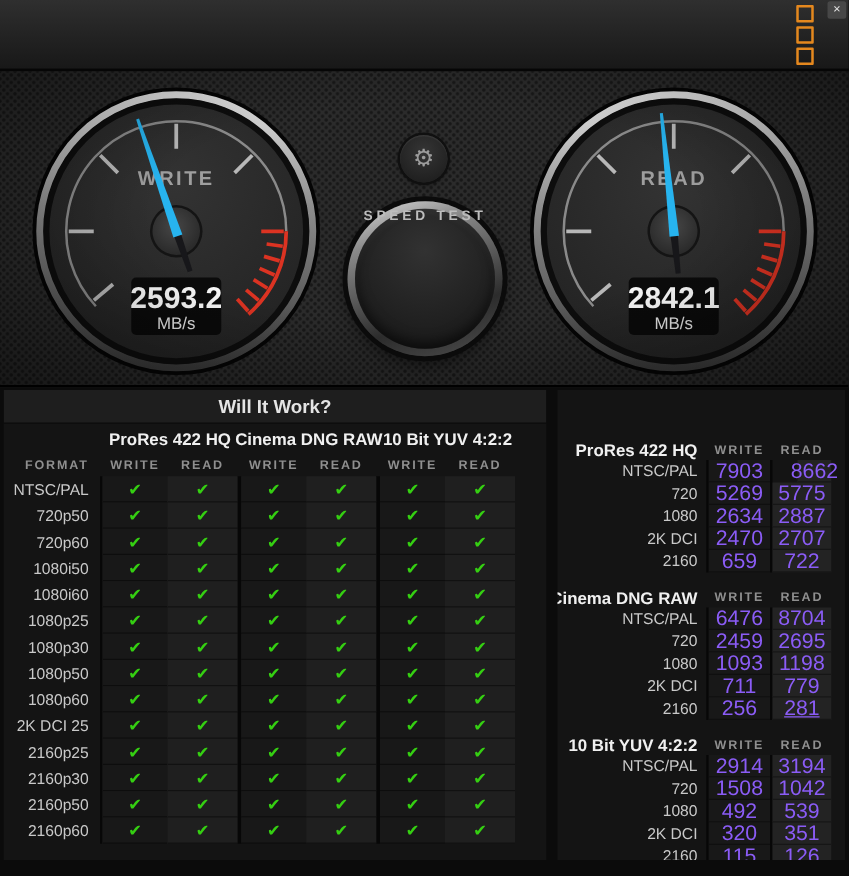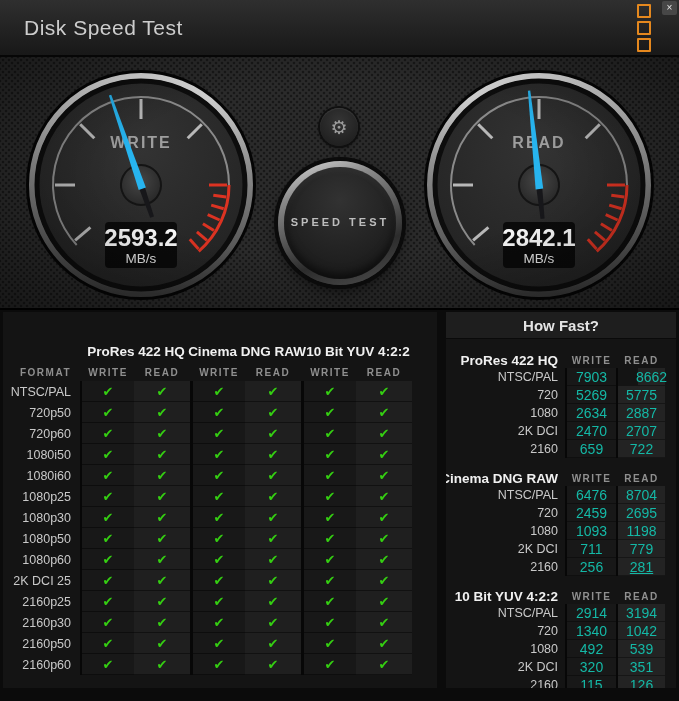--- a/index.html
+++ b/index.html
@@ -62,21 +62,21 @@
   .start-btn{
     position:absolute;left:278px;top:104px;width:124px;height:124px;border-radius:50%;
     background:linear-gradient(160deg,#dfdfdf 0%,#8a8a8a 25%,#2c2c2c 70%,#4e4e4e 100%);
     box-shadow:0 0 0 4px #0b0b0b, 0 6px 14px rgba(0,0,0,.55);
     display:flex;align-items:center;justify-content:center;cursor:pointer;z-index:2;
   }
   .start-btn-face{
     width:112px;height:112px;border-radius:50%;
     background:radial-gradient(circle at 50% 30%,#323232,#1b1b1b 78%);
     box-shadow:inset 0 3px 6px rgba(255,255,255,.06), inset 0 -5px 9px rgba(0,0,0,.55);
-    display:flex;flex-direction:column;align-items:center;justify-content:center;gap:12px;
+    display:flex;flex-direction:column;align-items:center;gap:12px;
   }
   .start-line1{font-size:11px;font-weight:bold;letter-spacing:3px;color:#bdbdbd;margin-bottom:3px;}
   .start-line2{font-size:27px;font-weight:bold;letter-spacing:2px;color:#e3e3e3;}
   
   .panel{position:absolute;top:312px;height:376px;background:#141414;overflow:hidden;}
   .panel-left{left:3px;width:434px;}
   .panel-right{left:446px;width:230px;}
   .panel-title{
     height:27px;line-height:27px;background:#1e1e1e;border-bottom:1px solid #0a0a0a;
     text-align:center;font-size:15px;font-weight:bold;color:#e4e4e4;box-sizing:border-box;
@@ -102,31 +102,30 @@
   .hf-grid{
     display:grid;margin-top:12px;
     grid-template-columns:119px 2px 49px 2px 47px 1fr;
     grid-template-rows:16px repeat(5,18px);
   }
   .hf-grid:first-child{margin-top:13px;}
   .hf-codec{display:flex;align-items:center;justify-content:flex-end;padding-right:7px;font-size:13.5px;font-weight:bold;color:#f0f0f0;white-space:nowrap;}
   .hf-label{display:flex;align-items:center;justify-content:flex-end;padding-right:7px;font-size:12.5px;color:#c9c9c9;}
   .val-cell{
     display:flex;align-items:center;justify-content:center;
-    font-size:14px;color:#14b8a6;
+    font-size:17px;color:#8b5cf6;
     box-shadow:inset 0 -1px 0 rgba(0,0,0,.35);
   }
   .val-w{background:#181818;}
   .val-r{background:#232323;}
 </style>
 </head>
 <body>
 
 <div class="header">
-  <div class="app-title">Disk Speed Test</div>
   <div class="brand">
     <span class="brand-squares">
       <span class="brand-square"></span>
       <span class="brand-square"></span>
       <span class="brand-square"></span>
     </span>
   </div>
   <div class="close-btn">×</div>
 </div>
 
@@ -235,20 +234,21 @@
   </div>
 
   <div class="start-btn">
     <div class="start-btn-face">
       <div class="start-line1">SPEED TEST</div>
     </div>
   </div>
 </div>
 
 <div class="panel panel-left">
+  <div class="panel-title">Will It Work?</div>
   <div class="wiw-grid">
       <div class="codec-header" style="grid-area: 1 / 3 / auto / span 2;">ProRes 422 HQ</div>
       <div class="codec-header" style="grid-area: 1 / 6 / auto / span 2;">Cinema DNG RAW</div>
       <div class="codec-header" style="grid-area: 1 / 9 / auto / span 2;">10 Bit YUV 4:2:2</div>
       <div class="sub-header fmt-h" style="grid-area: 2 / 1;">FORMAT</div>
       <div class="sub-header" style="grid-area: 2 / 3;">WRITE</div>
       <div class="sub-header" style="grid-area: 2 / 4;">READ</div>
       <div class="sub-header" style="grid-area: 2 / 6;">WRITE</div>
       <div class="sub-header" style="grid-area: 2 / 7;">READ</div>
       <div class="sub-header" style="grid-area: 2 / 9;">WRITE</div>
@@ -351,21 +351,20 @@
       <div class="check-cell cell-w" style="grid-area: 16 / 3;">✔</div>
       <div class="check-cell cell-r" style="grid-area: 16 / 4;">✔</div>
       <div class="check-cell cell-w" style="grid-area: 16 / 6;">✔</div>
       <div class="check-cell cell-r" style="grid-area: 16 / 7;">✔</div>
       <div class="check-cell cell-w" style="grid-area: 16 / 9;">✔</div>
       <div class="check-cell cell-r" style="grid-area: 16 / 10;">✔</div>
     </div>
 </div>
 
 <div class="panel panel-right">
-  <div class="panel-title">How Fast?</div>
   <div class="hf-wrap">
       <div class="hf-grid">
         <div class="hf-codec" style="grid-area: 1 / 1;">ProRes 422 HQ</div>
         <div class="sub-header" style="grid-area: 1 / 3;">WRITE</div>
         <div class="sub-header" style="grid-area: 1 / 5;">READ</div>
         <div class="vsep" style="grid-area: 2 / 2 / 7;"></div>
         <div class="vsep" style="grid-area: 2 / 4 / 7;"></div>
         <div class="hf-label" style="grid-area: 2 / 1;">NTSC/PAL</div>
         <div class="val-cell val-w" style="grid-area: 2 / 3;">7903</div>
         <div class="val-cell val-r" style="grid-area: 2 / 5; margin-left: 20px;">8662</div>
@@ -407,21 +406,21 @@
       <div class="hf-grid">
         <div class="hf-codec" style="grid-area: 1 / 1;">10 Bit YUV 4:2:2</div>
         <div class="sub-header" style="grid-area: 1 / 3;">WRITE</div>
         <div class="sub-header" style="grid-area: 1 / 5;">READ</div>
         <div class="vsep" style="grid-area: 2 / 2 / 7;"></div>
         <div class="vsep" style="grid-area: 2 / 4 / 7;"></div>
         <div class="hf-label" style="grid-area: 2 / 1;">NTSC/PAL</div>
         <div class="val-cell val-w" style="grid-area: 2 / 3;">2914</div>
         <div class="val-cell val-r" style="grid-area: 2 / 5;">3194</div>
         <div class="hf-label" style="grid-area: 3 / 1;">720</div>
-        <div class="val-cell val-w" style="grid-area: 3 / 3;">1340</div>
+        <div class="val-cell val-w" style="grid-area: 3 / 3;">1508</div>
         <div class="val-cell val-r" style="grid-area: 3 / 5;">1042</div>
         <div class="hf-label" style="grid-area: 4 / 1;">1080</div>
         <div class="val-cell val-w" style="grid-area: 4 / 3;">492</div>
         <div class="val-cell val-r" style="grid-area: 4 / 5;">539</div>
         <div class="hf-label" style="grid-area: 5 / 1;">2K DCI</div>
         <div class="val-cell val-w" style="grid-area: 5 / 3;">320</div>
         <div class="val-cell val-r" style="grid-area: 5 / 5;">351</div>
         <div class="hf-label" style="grid-area: 6 / 1;">2160</div>
         <div class="val-cell val-w" style="grid-area: 6 / 3;">115</div>
         <div class="val-cell val-r" style="grid-area: 6 / 5;">126</div>

